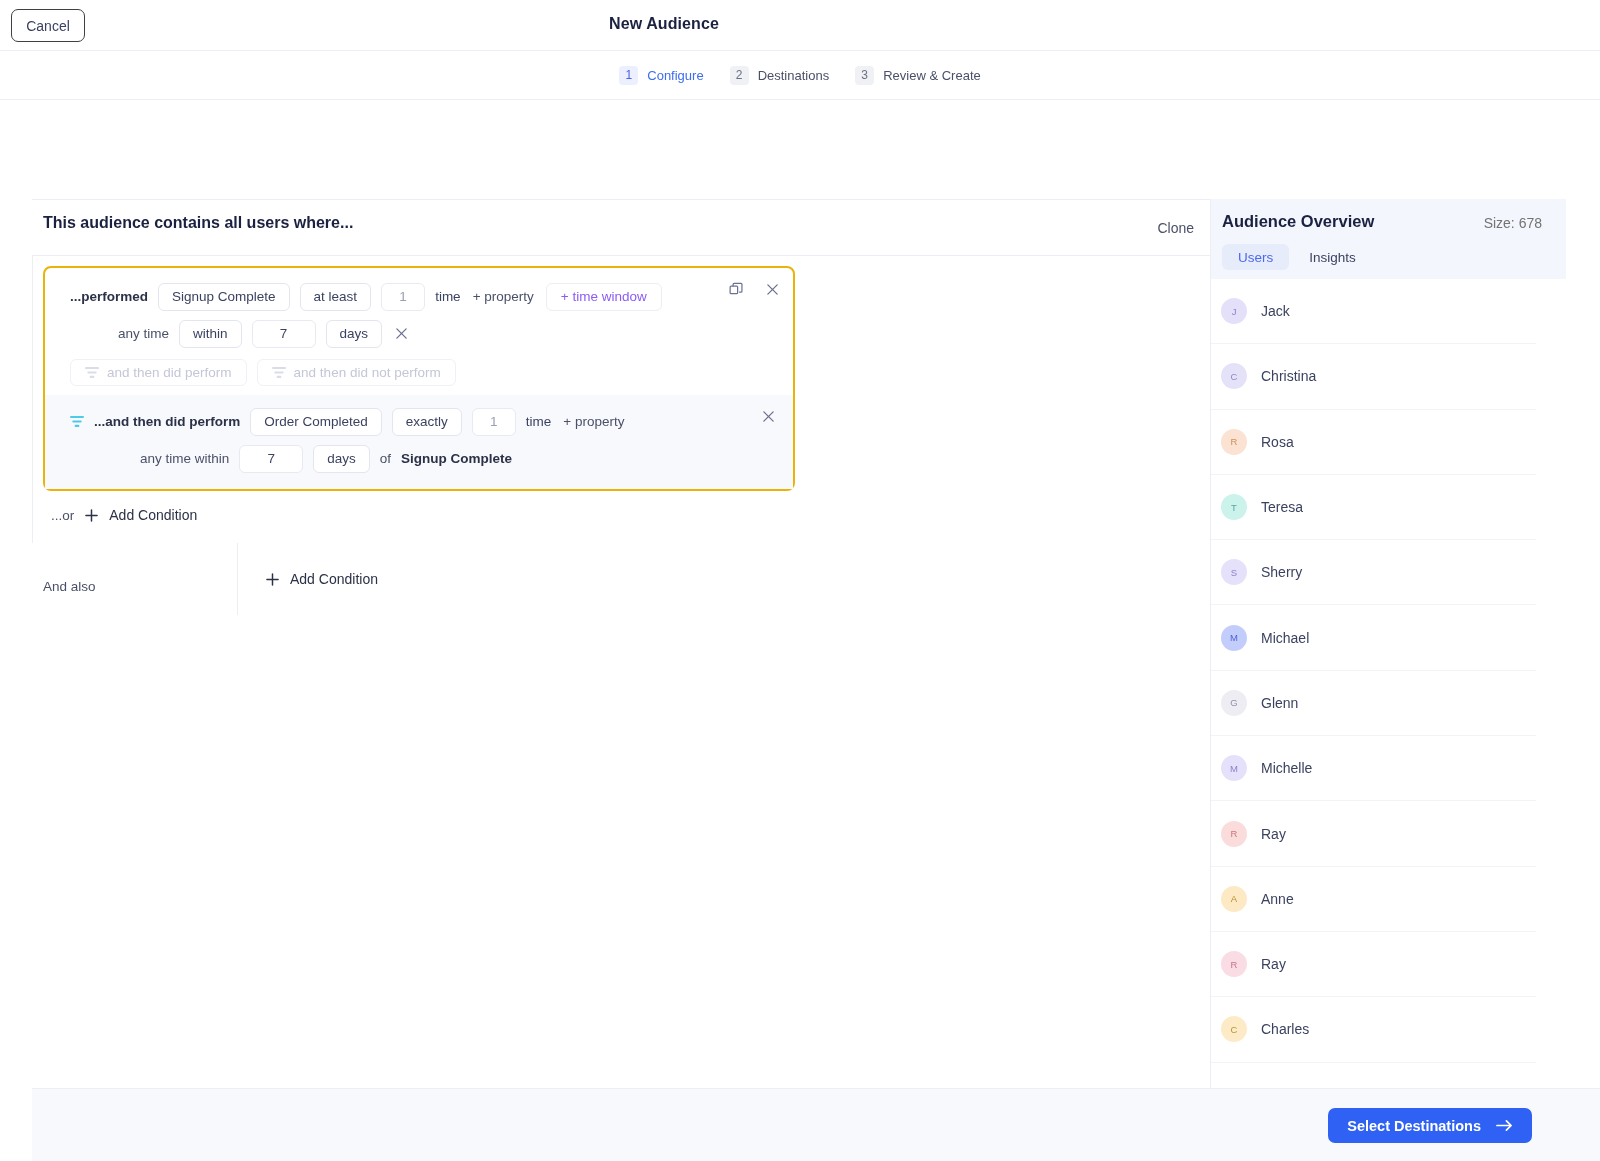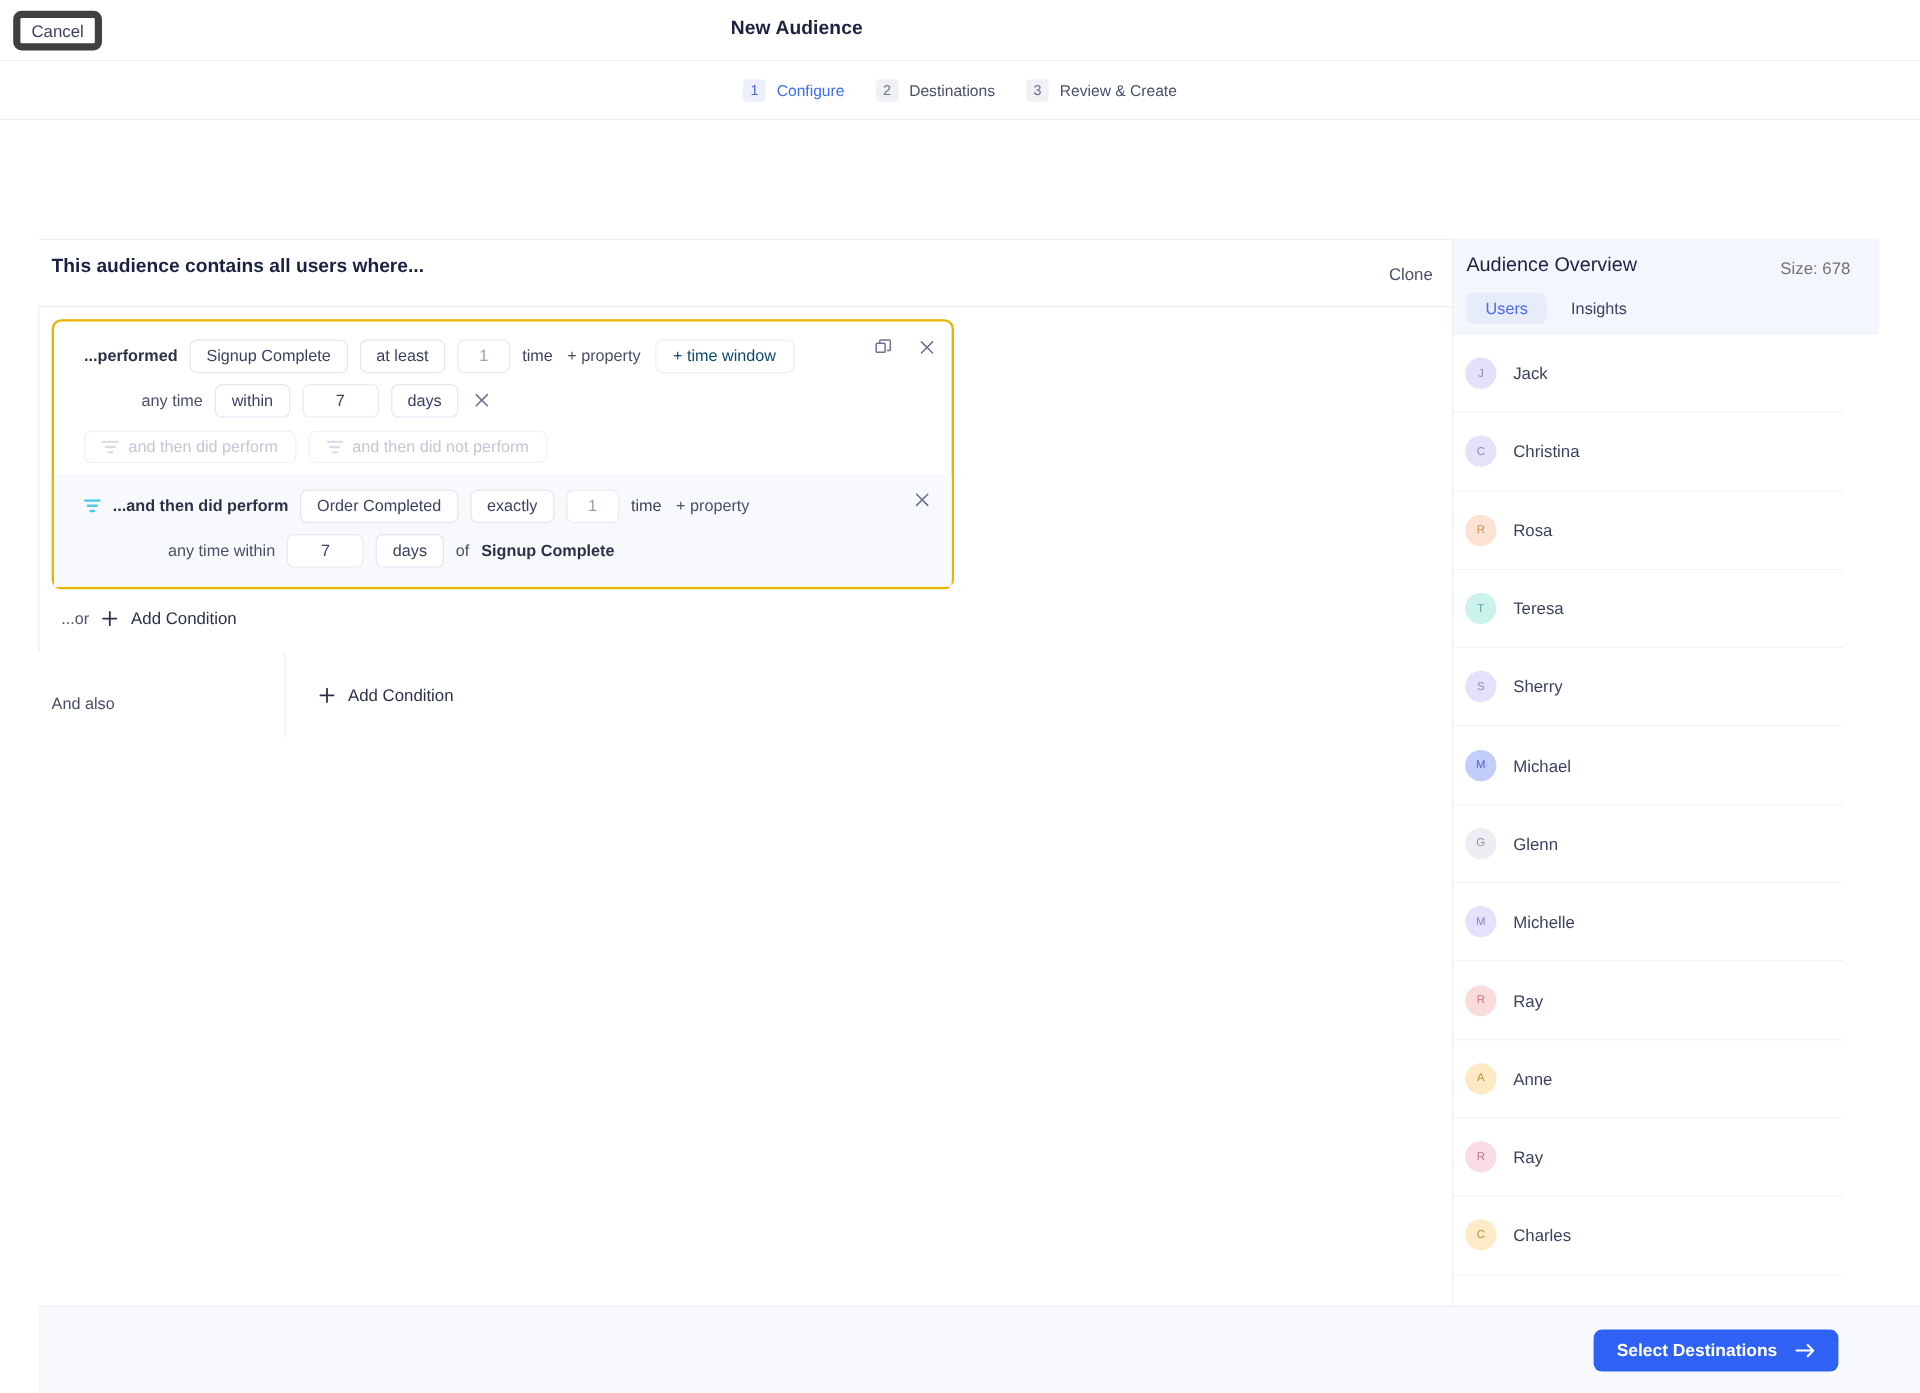--- a/index.html
+++ b/index.html
@@ -13,21 +13,21 @@
   .page { position: relative; width: 1600px; height: 1161px; overflow: hidden; background:#fff; }
 
   
   .topbar {
     position: absolute; left:0; top:0; width:1600px; height:51px;
     border-bottom: 1px solid #eceef4; background:#fff;
   }
   .cancel-btn {
     position: absolute; left: 11px; top: 9px;
     width: 74px; height: 33px;
-    border: 6px solid #404040; border-radius: 7px; background:#fff;
+    border: 1px solid #404040; border-radius: 7px; background:#fff;
     font-size: 14px; color:#3b4260; cursor:pointer;
     display:flex; align-items:center; justify-content:center;
     font-family:"Liberation Sans", sans-serif;
   }
   .window-title {
     position:absolute; left:0; top:15px; width:1328px; text-align:center;
     font-size:16px; font-weight:bold; color:#1b2140; letter-spacing:.1px;
   }
 
   
@@ -114,21 +114,21 @@
     font-family:"Liberation Sans", sans-serif;
   }
   .numbox.faint { color:#9ba0b4; width:44px; }
   .numbox.wide { width:64px; }
   .addprop {
     font-size:13.5px; color:#4a5068; cursor:pointer; white-space:nowrap; padding:0 2px;
   }
   .timewindow {
     height:28px; border:1px solid #eceef4; border-radius:6px; background:#fff;
     display:inline-flex; align-items:center; padding:0 14px;
-    font-size:13.5px; color:#0c4a6e; cursor:pointer; white-space:nowrap;
+    font-size:13.5px; color:#8b5cf6; cursor:pointer; white-space:nowrap;
   }
   .x-small {
     width:18px; height:18px; display:inline-flex; align-items:center; justify-content:center;
     color:#4a5068; font-size:15px; cursor:pointer; line-height:1;
   }
   .ghost-btn {
     height:27px; border:1px solid #f0f1f6; border-radius:6px; background:#fff;
     display:inline-flex; align-items:center; gap:8px; padding:0 14px;
     font-size:13.5px; color:#c3c7d6; cursor:pointer; white-space:nowrap;
   }
@@ -162,21 +162,21 @@
   .anon-lbl { font-size:13.5px; color:#4a5068; cursor:pointer; }
 
   
   .rpanel {
     position:absolute; left:1210px; top:199px; width:390px; height:889px;
     background:#fff; border-left:1px solid #eceef4;
   }
   .rpanel-head {
     position:relative; width:355px; height:80px; background:#f4f6fd;
   }
-  .ov-title { position:absolute; left:11px; top:13px; font-size:16.5px; font-weight:normal; color:#1b2140; }
+  .ov-title { position:absolute; left:11px; top:13px; font-size:16.5px; font-weight:bold; color:#1b2140; }
   .ov-size  { position:absolute; right:24px; top:16px; font-size:14px; color:#737373;margin-left:12px; }
   .tabs { position:absolute; left:11px; top:45px; display:flex; gap:4px; }
   .tab {
     height:26px; padding:0 16px; border-radius:6px;
     display:flex; align-items:center; font-size:13.5px; cursor:pointer;
   }
   .tab.active { background:#e7ecfb; color:#4b69ee; }
   .tab.idle { color:#3b4260; }
 
   .userlist { position:absolute; left:0; top:80px; width:325px; }

